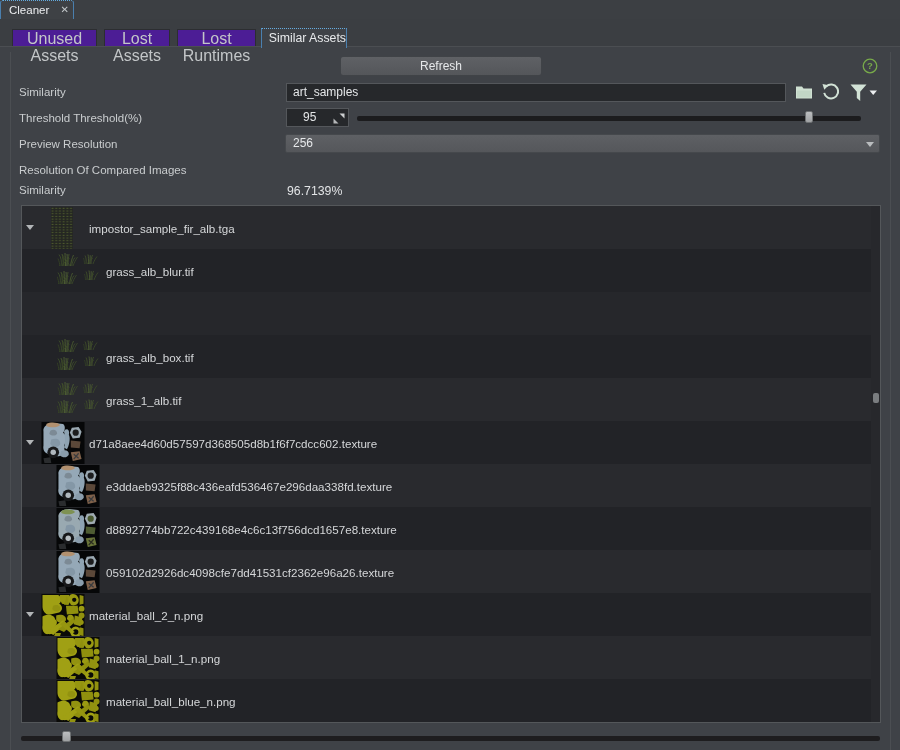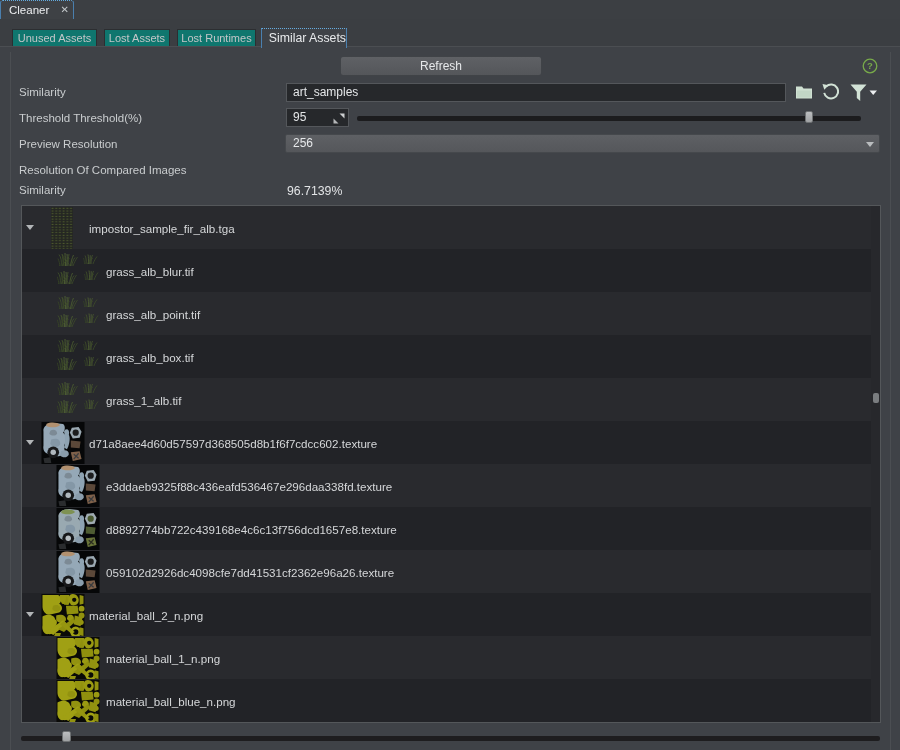--- a/index.html
+++ b/index.html
@@ -14,38 +14,38 @@
   #topbar { left:0; top:0; width:900px; height:19px; background:#3c3f43; }
   #cleantab { position:absolute; left:0; top:0; width:74px; height:19px;
     background:#3e4145; border-radius:3px 3px 0 0; border-top:1px dotted #64ace0; border-left:1px solid #4a7fae;
     border-right:1px solid #4a7fae; color:#eceef0; font-size:11.5px; }
   #cleantab .t { position:absolute; left:8px; top:3px; }
   #cleantab .x { position:absolute; right:4px; top:3px; color:#c3c8cb; font-size:10px; }
 
   
   #tabband { left:0; top:19px; width:900px; height:27px; background:#3b3e42; }
   #tabline { left:0; top:46px; width:900px; height:1px; background:#4b4e52; }
-  .stab { position:absolute; top:29px; height:17px; background:#0f766e;
-    color:#c3c6c8; font-size:11px; text-align:center; line-height:17px;
+  .stab { position:absolute; top:29px; height:17px; background:#4c1d95;
+    color:#c3c6c8; font-size:16px; text-align:center; line-height:17px;
     border:1px solid #2c2e31; border-bottom:none; }
   #stab4 { top:28px; height:20px; background:#3f4247; color:#e8eaec;
     border-top:1px dotted #64ace0; border-left:1px solid #4a80b0;
     border-right:1px solid #4a80b0; line-height:18px; font-size:12.3px; }
 
   
   #refresh { left:340px; top:56px; width:202px; height:20px;
     background:linear-gradient(#5f6165,#54565a); border:1px solid #404347;
     border-radius:3px; color:#e6e8ea; font-size:12px; text-align:center;
     line-height:18px; }
 
   
   .tinput { position:absolute; background:#26282b; border:1px solid #54575b;
     color:#e4e6e8; font-size:12px; }
   #dirin  { left:286px; top:83px;  width:500px; height:19px; line-height:17px; padding-left:6px; }
-  #thrin  { left:286px; top:108px; width:63px;  height:19px; line-height:17px; padding-left:6px; }
+  #thrin  { left:286px; top:108px; width:63px;  height:19px; line-height:17px; padding-left:16px; }
 
   
   .drop { position:absolute; left:285px; width:595px; height:19px;
     background:linear-gradient(#5e6064,#55575b); border:1px solid #45484c;
     border-radius:2px; color:#e6e8ea; font-size:12px; line-height:17px;
     padding-left:7px; }
   .drop .arr { position:absolute; right:5px; top:7px; width:0; height:0;
     border-left:4px solid transparent; border-right:4px solid transparent;
     border-top:5px solid #b9bcbe; }
 
@@ -235,26 +235,20 @@
           <rect width="22" height="42" fill="url(#firp)"></rect>
         </svg>
       <div class="rtext" style="left:67px;">impostor_sample_fir_alb.tga</div>
     </div>
     <div class="row rod" style="top:43px;">
       <svg class="abs" style="left:35px;top:1px;" width="42" height="42" viewBox="0 0 42 42">
           <use href="#grassT"></use>
         </svg>
       <div class="rtext" style="left:84px;">grass_alb_blur.tif</div>
     </div>
-    <div class="row rev" style="top:86px;">
-      <svg class="abs" style="left:35px;top:1px;" width="42" height="42" viewBox="0 0 42 42">
-          <use href="#grassT"></use>
-        </svg>
-      <div class="rtext" style="left:84px;">grass_alb_point.tif</div>
-    </div>
     <div class="row rod" style="top:129px;">
       <svg class="abs" style="left:35px;top:1px;" width="42" height="42" viewBox="0 0 42 42">
           <use href="#grassT"></use>
         </svg>
       <div class="rtext" style="left:84px;">grass_alb_box.tif</div>
     </div>
     <div class="row rev" style="top:172px;">
       <svg class="abs" style="left:35px;top:1px;" width="42" height="42" viewBox="0 0 42 42">
           <use href="#grassT"></use>
         </svg>

